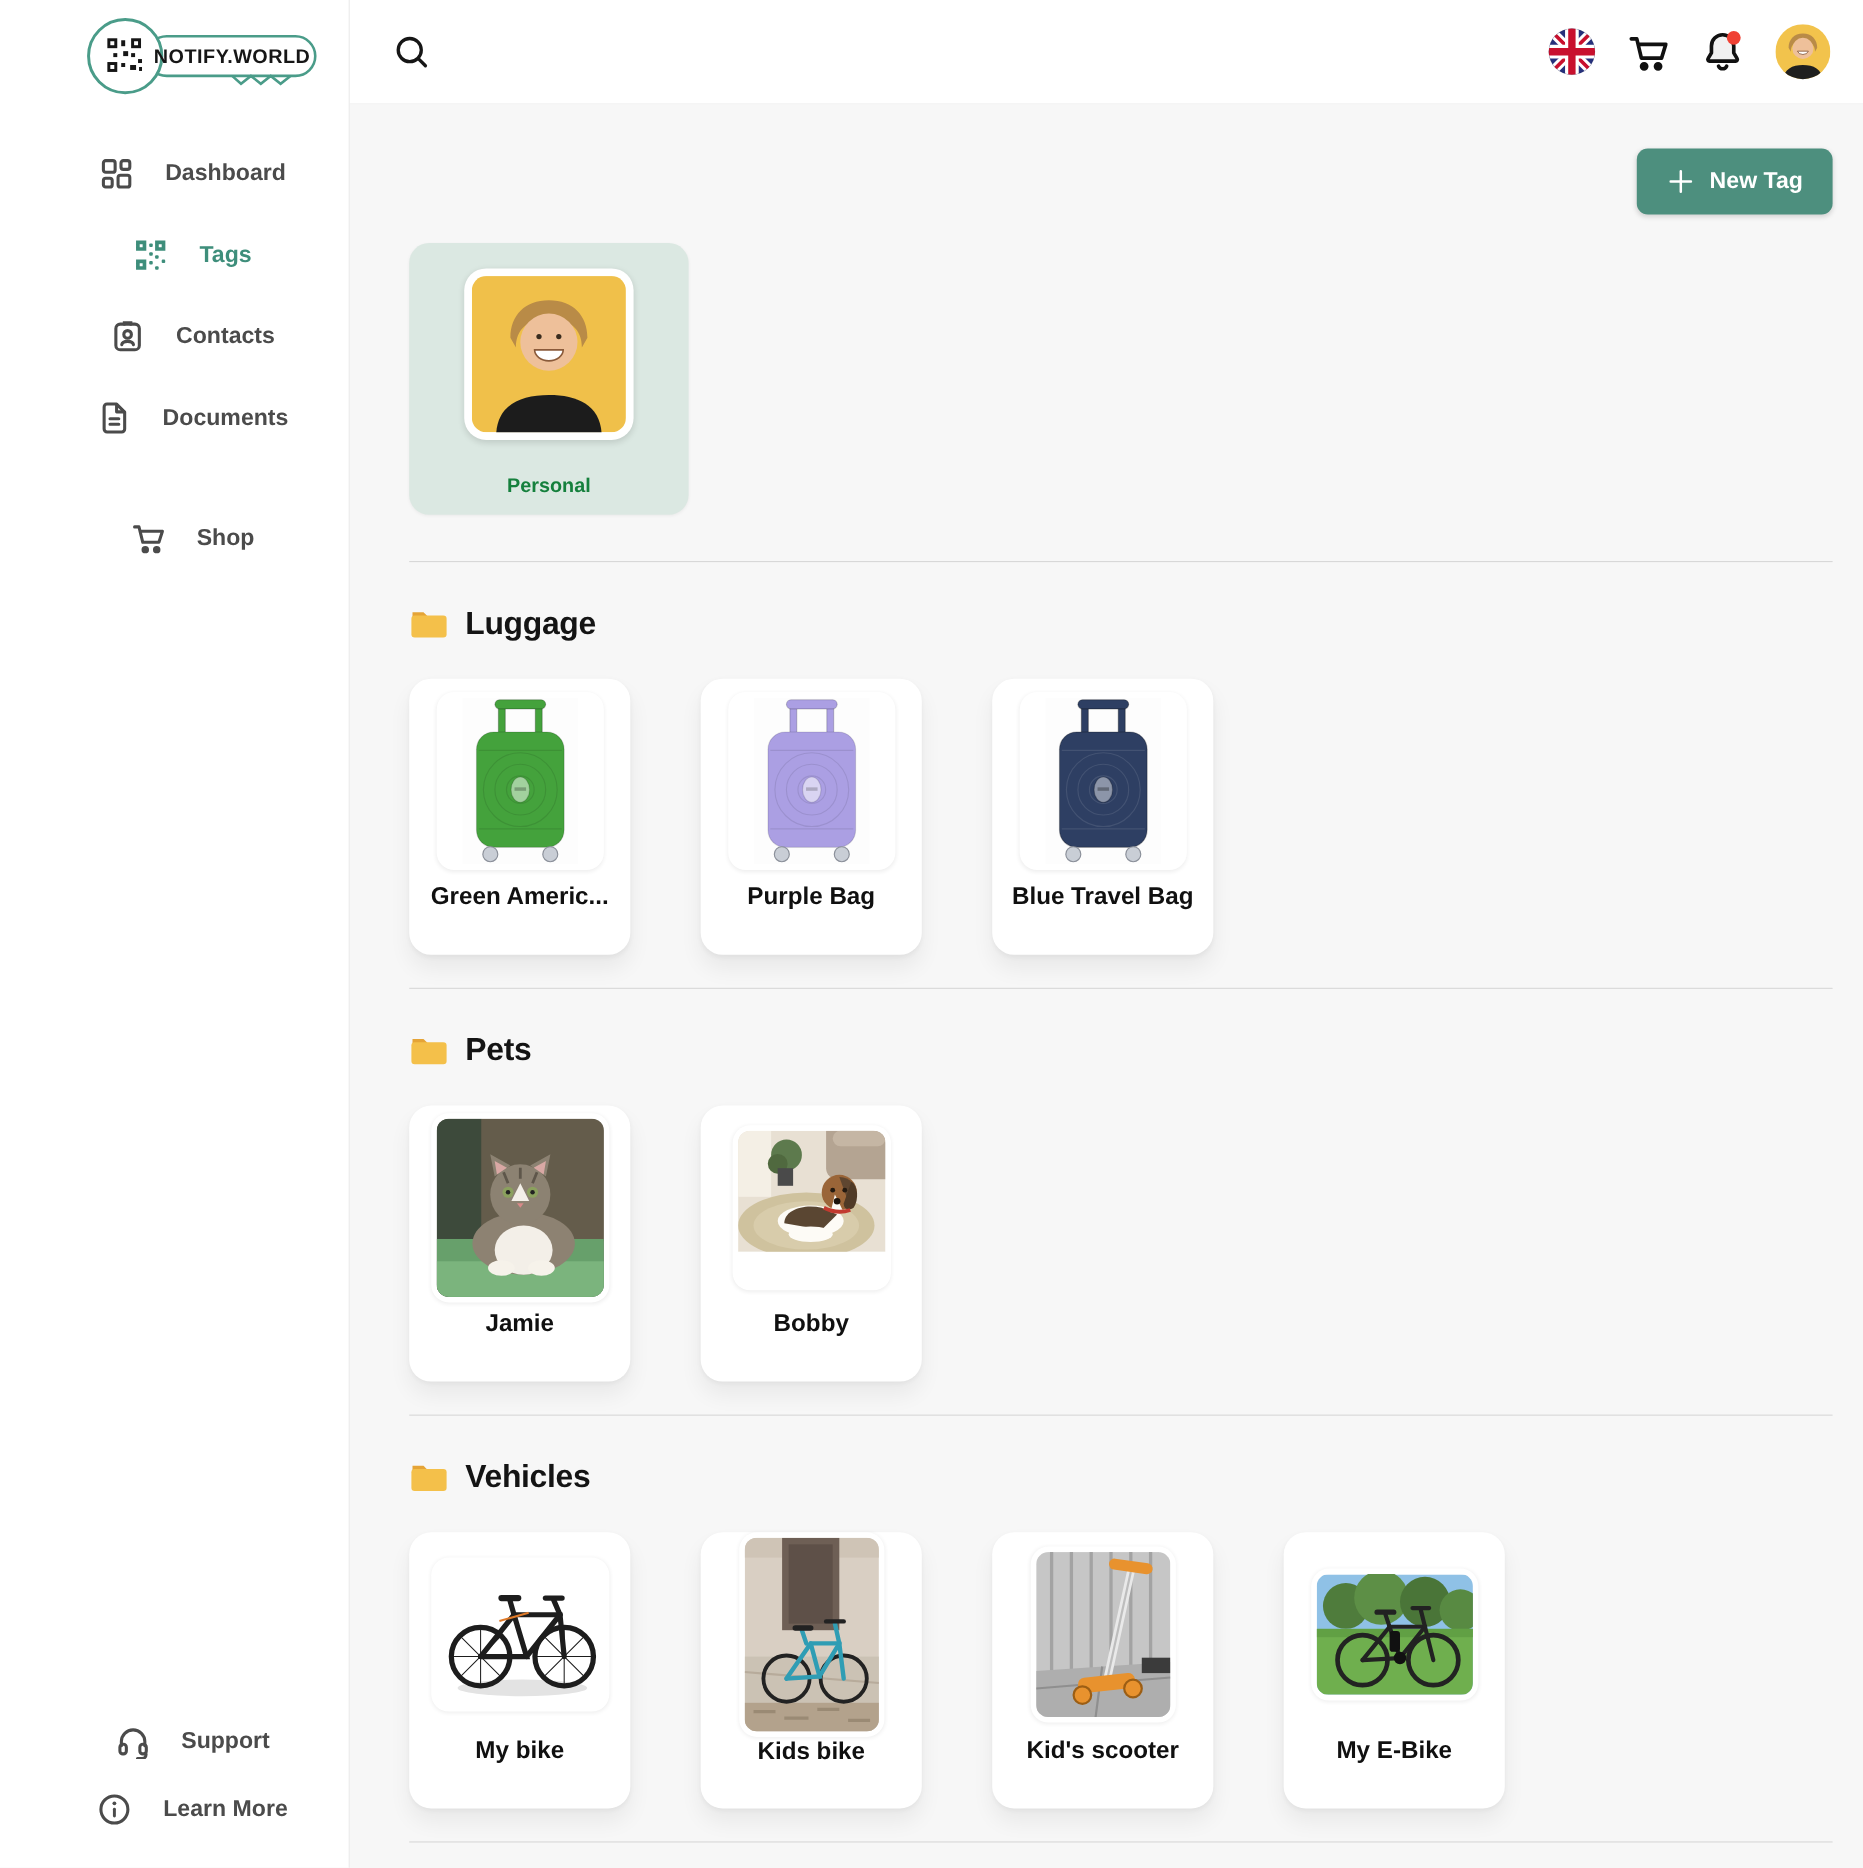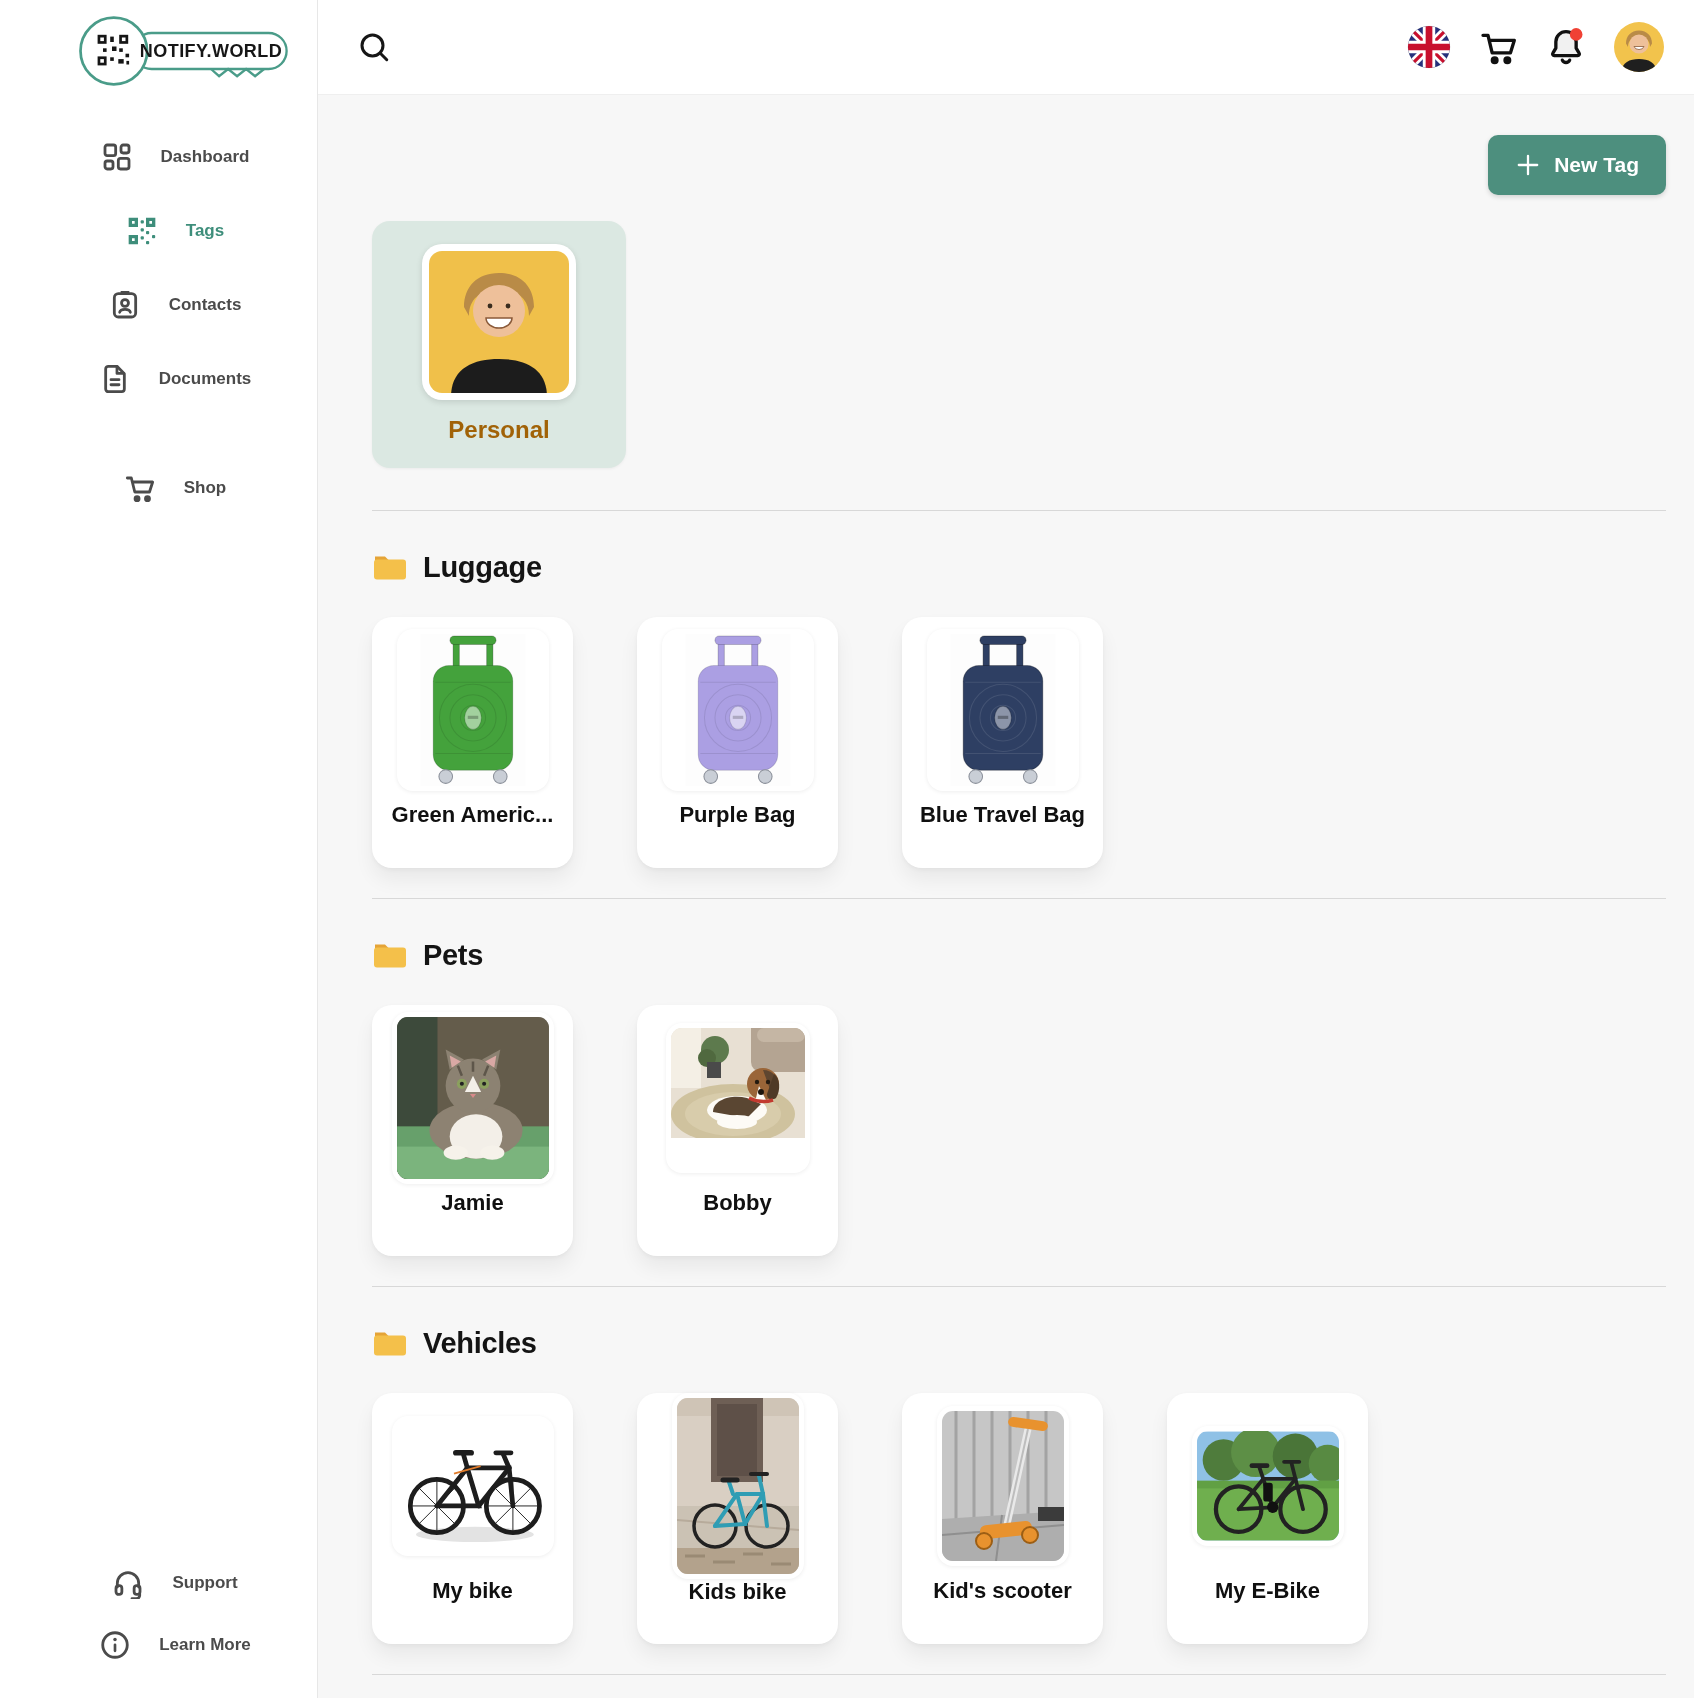--- a/index.html
+++ b/index.html
@@ -5,21 +5,21 @@
   * { box-sizing: border-box; }
   html,body { margin:0; padding:0; width:1694px; height:1698px; overflow:hidden;
     font-family:"Liberation Sans","DejaVu Sans",sans-serif; background:#f7f7f7; color:#1c1c1c; }
   .app { display:flex; width:1694px; height:1698px; }
 
   
   .sidebar { width:318px; min-width:318px; background:#fff; border-right:1px solid #e7e7e7;
     display:flex; flex-direction:column; padding:8px 0 22px;align-items:center; }
   .logo-wrap { margin:4px 0 26px 50px; }
   .nav-item { display:flex; align-items:center; gap:28px; padding:21px 0 21px 33px;
-    font-size:17px; font-weight:700; color:#4b4b4b; cursor:pointer; }
+    font-size:21px; font-weight:700; color:#4b4b4b; cursor:pointer; }
   .nav-item .ic { width:32px; height:32px; flex:0 0 32px; }
   .nav-item.active { color:#3E8E7B; }
   .side-divider { border:none; border-top:1px solid #e2e2e2; margin:18px 24px 16px 12px; }
   .side-spacer { flex:1; }
   .nav-item.footer { padding:15px 0 15px 33px; }
 
   
   .main { flex:1; display:flex; flex-direction:column; min-width:0; }
   .topbar { height:95px; background:#fff; border-bottom:1px solid #efefef;
     display:flex; align-items:center; padding:0 30px 0 38px; }
@@ -32,21 +32,21 @@
   .newtag-btn { display:flex; align-items:center; gap:13px; height:60px; padding:0 27px;
     background:#4D8F7E; color:#fff; border:none; border-radius:10px; cursor:pointer;
     font-family:inherit; font-size:21px; font-weight:600; box-shadow:0 2px 5px rgba(0,0,0,.15); }
 
   .personal-card { width:254px; height:247px; background:#dbe8e2; border-radius:18px;
     display:flex; flex-direction:column; align-items:center; margin-bottom:42px;
     box-shadow:0 1px 3px rgba(0,0,0,.05); cursor:pointer; }
   .photo-frame { margin-top:23px; background:#fff; border-radius:20px; padding:7px;
     box-shadow:0 2px 6px rgba(0,0,0,.12); line-height:0; }
   .photo-frame svg { border-radius:13px; display:block; }
-  .personal-label { margin-top:16px; font-size:24px; font-weight:700; color:#a16207; }
+  .personal-label { margin-top:31px; font-size:18px; font-weight:700; color:#15803d; }
 
   .divider { border:none; border-top:1px solid #d8d8d8; margin:0; }
   .section { margin-top:38px; }
   .section-head { display:flex; align-items:center; gap:15px; margin-bottom:32px; height:36px; }
   .section-title { font-size:29px; font-weight:700; color:#141414; letter-spacing:-0.3px; }
 
   .cards { display:flex; gap:64px; margin-bottom:30px; }
   .tag-card { width:201px; height:251px; background:#fff; border-radius:20px; cursor:pointer;
     display:flex; flex-direction:column; align-items:center;
     box-shadow:0 12px 20px rgba(0,0,0,.06), 0 2px 4px rgba(0,0,0,.04); }

